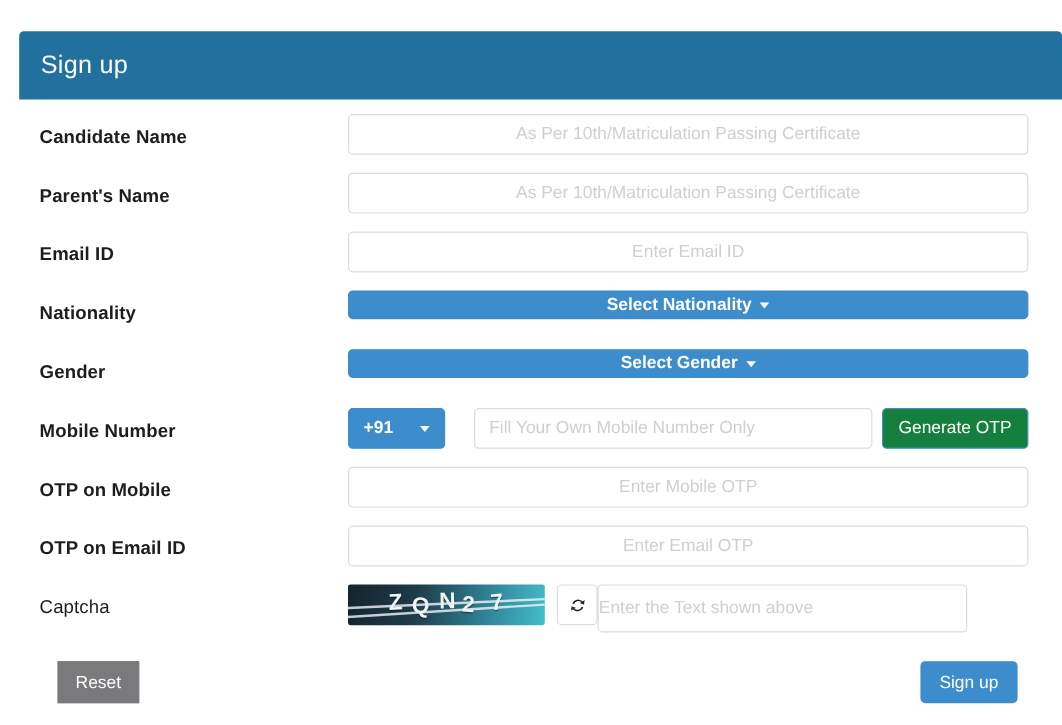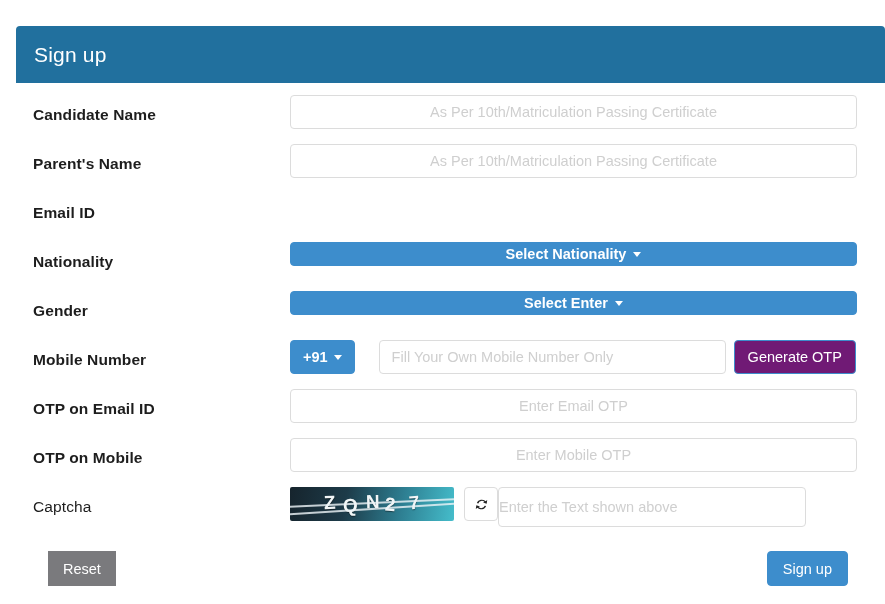--- a/index.html
+++ b/index.html
@@ -131,42 +131,42 @@
     border: 1px solid #3d8dcc;
     border-radius: 4px;
     color: #fff;
     font-family: "Liberation Sans", sans-serif;
     font-size: 14.5px;
     font-weight: bold;
     padding: 0 12px;
     cursor: pointer;
     display: flex;
     align-items: center;
-    gap: 6px;
+    gap: 22px;
   }
   .mobile-input {
     box-sizing: border-box;
     width: 347px;
     height: 34px;
     margin-left: 24px;
     border: 1px solid #dcdcdc;
     border-radius: 4px;
     font-family: "Liberation Sans", sans-serif;
     font-size: 14.5px;
     color: #555;
     padding: 0 12px;
     outline: none;
     background: #fff;
   }
   .mobile-input::placeholder { color: #cfcfcf; }
   .otp-btn {
     box-sizing: border-box;
     height: 34px;
     margin-left: 8px;
-    background: #701a75;
+    background: #15803d;
     border: 1px solid #3d8dcc;
     border-radius: 4px;
     color: #ffffff;
     font-family: "Liberation Sans", sans-serif;
     font-size: 14.5px;
     font-weight: 400;
     padding: 0 13px;
     cursor: pointer;
     white-space: nowrap;
   }
@@ -308,67 +308,70 @@
 
     <div class="row">
       <div class="label">Parent's Name</div>
       <div class="control">
         <input class="textinput" type="text" placeholder="As Per 10th/Matriculation Passing Certificate" style="">
       </div>
     </div>
 
     <div class="row">
       <div class="label">Email ID</div>
+      <div class="control">
+        <input class="textinput" type="text" placeholder="Enter Email ID" style="">
+      </div>
     </div>
 
     <div class="row">
       <div class="label">Nationality</div>
       <div class="control">
         <button class="dropdown-btn">
           <span>Select Nationality</span>
           <span class="caret"></span>
         </button>
       </div>
     </div>
 
     <div class="row">
       <div class="label">Gender</div>
       <div class="control">
         <button class="dropdown-btn">
-          <span>Select Enter</span>
+          <span>Select Gender</span>
           <span class="caret"></span>
         </button>
       </div>
     </div>
 
     <div class="row">
       <div class="label">Mobile Number</div>
       <div class="control">
         <div class="mobile-group">
           <button class="cc-btn">
             <span>+91</span>
             <span class="caret"></span>
           </button>
           <input class="mobile-input" type="text" placeholder="Fill Your Own Mobile Number Only" style="">
           <button class="otp-btn">Generate OTP</button>
         </div>
       </div>
     </div>
 
     <div class="row">
+      <div class="label">OTP on Mobile</div>
+      <div class="control">
+        <input class="textinput" type="text" placeholder="Enter Mobile OTP" style="">
+      </div>
+    </div>
+
+    <div class="row">
       <div class="label">OTP on Email ID</div>
       <div class="control">
         <input class="textinput" type="text" placeholder="Enter Email OTP" style="">
-      </div>
-    </div>
-
-    <div class="row">
-      <div class="label">OTP on Mobile</div>
-      <div class="control">
-        <input class="textinput" type="text" placeholder="Enter Mobile OTP" style="">
       </div>
     </div>
 
     <div class="row">
       <div class="label normal">Captcha</div>
       <div class="control">
         <div class="captcha-group">
 
           <div class="captcha-img">
             <div class="captcha-text">

